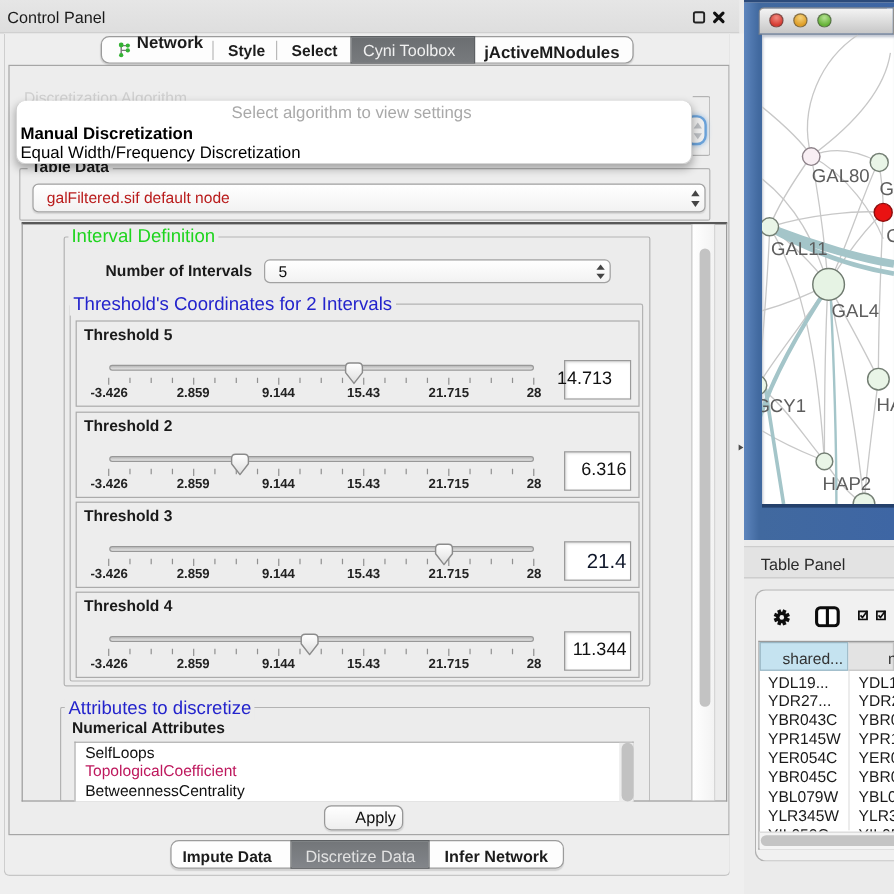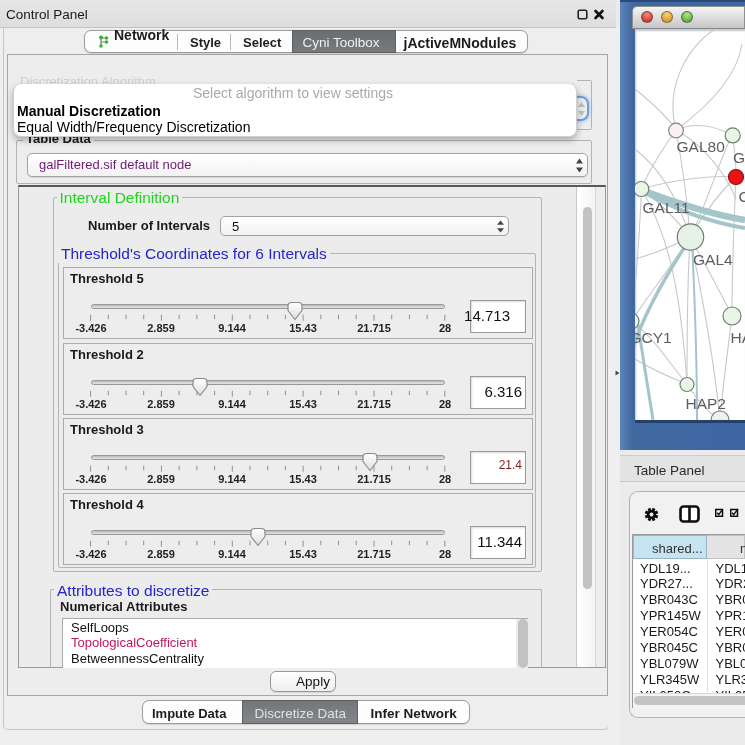--- a/index.html
+++ b/index.html
@@ -35,39 +35,39 @@
 <div class="a" style="left:577px;top:80px;width:15px;height:50px;border:1px solid #b3b3b3;border-left:none;border-radius:0 2px 2px 0"></div>
 <div class="a" style="left:20px;top:73.5px;font-size:13px;font-weight:normal;color:#cfcfcf">Discretization Algorithm</div>
 <div class="a" style="left:570px;top:96px;width:19px;height:25px;background:#ededed;border:2.5px solid #6aa1d8;border-radius:8px;box-shadow:0 0 4px rgba(120,170,220,0.8)"></div>
 <svg class="a" style="left:577px;top:101px" width="9" height="16" viewBox="0 0 9 16">
     <path d="M4.5 1 L8 6 L1 6 Z" fill="#b9bcc0"></path>
     <path d="M4.5 15 L8 10 L1 10 Z" fill="#b9bcc0"></path>
   </svg>
 <div class="a" style="left:16px;top:140px;width:576px;height:44px;border:1px solid #b3b3b3;border-radius:2px"></div>
 <div class="a" style="left:23px;top:130.5px;font-size:13px;font-weight:bold;color:#1a1a1a;background:#ededed;padding:0 3px">Table Data</div>
 <div class="a" style="left:27px;top:153px;width:561px;height:24px;background:linear-gradient(#ffffff,#f2f2f2);border:1px solid #a2a2a2;border-radius:5px;box-shadow:0 1px 1px rgba(0,0,0,0.1)"></div>
-<div class="a" style="left:39px;top:157px;font-size:13px;color:#701a75">galFiltered.sif default node</div>
+<div class="a" style="left:39px;top:157px;font-size:13px;color:#b91c1c">galFiltered.sif default node</div>
 <svg class="a" style="left:575px;top:158px" width="9" height="15" viewBox="0 0 9 15">
     <path d="M4.5 0.5 L8 5.5 L1 5.5 Z" fill="#444"></path>
     <path d="M4.5 14.5 L8 9.5 L1 9.5 Z" fill="#444"></path>
   </svg>
 <div class="a" style="left:18px;top:185px;width:588px;height:483px;background:#ececec;border:1px solid #9b9b9b;border-top:2px solid #585858"></div>
 <div class="a" style="left:576px;top:187px;width:20px;height:480px;background:linear-gradient(to right,#ffffff,#f3f3f3);border-left:1px solid #c9c9c9;border-right:1px solid #d6d6d6"></div>
 <div class="a" style="left:583px;top:207px;width:9px;height:382px;background:#c3c3c3;border-radius:4.5px"></div>
 <div class="a" style="left:53px;top:196.5px;width:489px;height:375.5px;border:1px solid #b3b3b3;border-radius:2px"></div>
 <div class="a" style="left:56.5px;top:188.5px;font-size:15.5px;color:#1ed41e;background:#ececec;padding:0 3px">Interval Definition</div>
 <div class="a" style="left:88px;top:218px;font-size:13px;font-weight:bold;color:#1a1a1a">Number of Intervals</div>
 <div class="a" style="left:220px;top:216px;width:289px;height:20px;background:linear-gradient(#ffffff,#f2f2f2);border:1px solid #a2a2a2;border-radius:5px"></div>
 <div class="a" style="left:232px;top:219px;font-size:13px;color:#111">5</div>
 <svg class="a" style="left:496px;top:220px" width="9" height="13" viewBox="0 0 9 13">
     <path d="M4.5 0.5 L8 4.8 L1 4.8 Z" fill="#444"></path>
     <path d="M4.5 12.5 L8 8.2 L1 8.2 Z" fill="#444"></path>
   </svg>
 <div class="a" style="left:58px;top:253px;width:478px;height:315px;border:1px solid #b3b3b3;border-radius:2px"></div>
-<div class="a" style="left:58px;top:244.5px;font-size:15.5px;color:#2424cc;background:#ececec;padding:0 3px">Threshold's Coordinates for 6 Intervals</div>
+<div class="a" style="left:58px;top:244.5px;font-size:15.5px;color:#2424cc;background:#ececec;padding:0 3px">Threshold's Coordinates for 2 Intervals</div>
 <div class="a" style="left:63px;top:267px;width:470px;height:72px;background:#ededed;border:1px solid #ababab"></div>
 <div class="a" style="left:70px;top:270.5px;font-size:13px;font-weight:bold;color:#1a1a1a">Threshold 5</div>
 <div class="a" style="left:90.5px;top:304px;width:354px;height:5px;background:linear-gradient(#b9b9b9,#e6e6e6);border:1px solid #989898;border-radius:3px"></div>
 <svg class="a" style="left:63px;top:304px" width="400" height="20" viewBox="0 0 400 20">
     <line x1="27.6" y1="10.7" x2="27.6" y2="16.7" stroke="#909090" stroke-width="1"></line>
     <line x1="45.3" y1="10.7" x2="45.3" y2="15.2" stroke="#909090" stroke-width="1"></line>
     <line x1="63.0" y1="10.7" x2="63.0" y2="15.2" stroke="#909090" stroke-width="1"></line>
     <line x1="80.7" y1="10.7" x2="80.7" y2="15.2" stroke="#909090" stroke-width="1"></line>
     <line x1="98.4" y1="10.7" x2="98.4" y2="16.7" stroke="#909090" stroke-width="1"></line>
     <line x1="116.1" y1="10.7" x2="116.1" y2="15.2" stroke="#909090" stroke-width="1"></line>
@@ -182,21 +182,21 @@
 <svg class="a" style="left:361px;top:451.5px" width="18" height="20" viewBox="0 0 18 20">
     <path d="M2 5 Q2 1.5 5.5 1.5 L12.5 1.5 Q16 1.5 16 5 L16 9.5 L9 18.5 L2 9.5 Z" fill="url(#tg)" stroke="#8b8b8b" stroke-width="1.2" stroke-linejoin="round"></path>
     <defs>
       <linearGradient id="tg" x1="0" y1="0" x2="0" y2="1">
         <stop offset="0" stop-color="#ffffff"></stop>
         <stop offset="1" stop-color="#dedede"></stop>
       </linearGradient>
     </defs>
   </svg>
 <div class="a" style="left:470px;top:451px;width:56px;height:32.7px;background:#fff;border:1px solid #9a9a9a;box-shadow:inset 1px 1px 2px rgba(0,0,0,0.15)"></div>
-<div class="a" style="left:470px;top:457.5px;font-size:12px;color:#7f1d1d;width:52px;text-align:right">21.4</div>
+<div class="a" style="left:470px;top:457.5px;font-size:17px;color:#0f172a;width:52px;text-align:right">21.4</div>
 <div class="a" style="left:63px;top:493px;width:470px;height:72px;background:#ededed;border:1px solid #ababab"></div>
 <div class="a" style="left:70px;top:496.5px;font-size:13px;font-weight:bold;color:#1a1a1a">Threshold 4</div>
 <div class="a" style="left:90.5px;top:530px;width:354px;height:5px;background:linear-gradient(#b9b9b9,#e6e6e6);border:1px solid #989898;border-radius:3px"></div>
 <svg class="a" style="left:63px;top:530px" width="400" height="20" viewBox="0 0 400 20">
     <line x1="27.6" y1="10.7" x2="27.6" y2="16.7" stroke="#909090" stroke-width="1"></line>
     <line x1="45.3" y1="10.7" x2="45.3" y2="15.2" stroke="#909090" stroke-width="1"></line>
     <line x1="63.0" y1="10.7" x2="63.0" y2="15.2" stroke="#909090" stroke-width="1"></line>
     <line x1="80.7" y1="10.7" x2="80.7" y2="15.2" stroke="#909090" stroke-width="1"></line>
     <line x1="98.4" y1="10.7" x2="98.4" y2="16.7" stroke="#909090" stroke-width="1"></line>
     <line x1="116.1" y1="10.7" x2="116.1" y2="15.2" stroke="#909090" stroke-width="1"></line>

